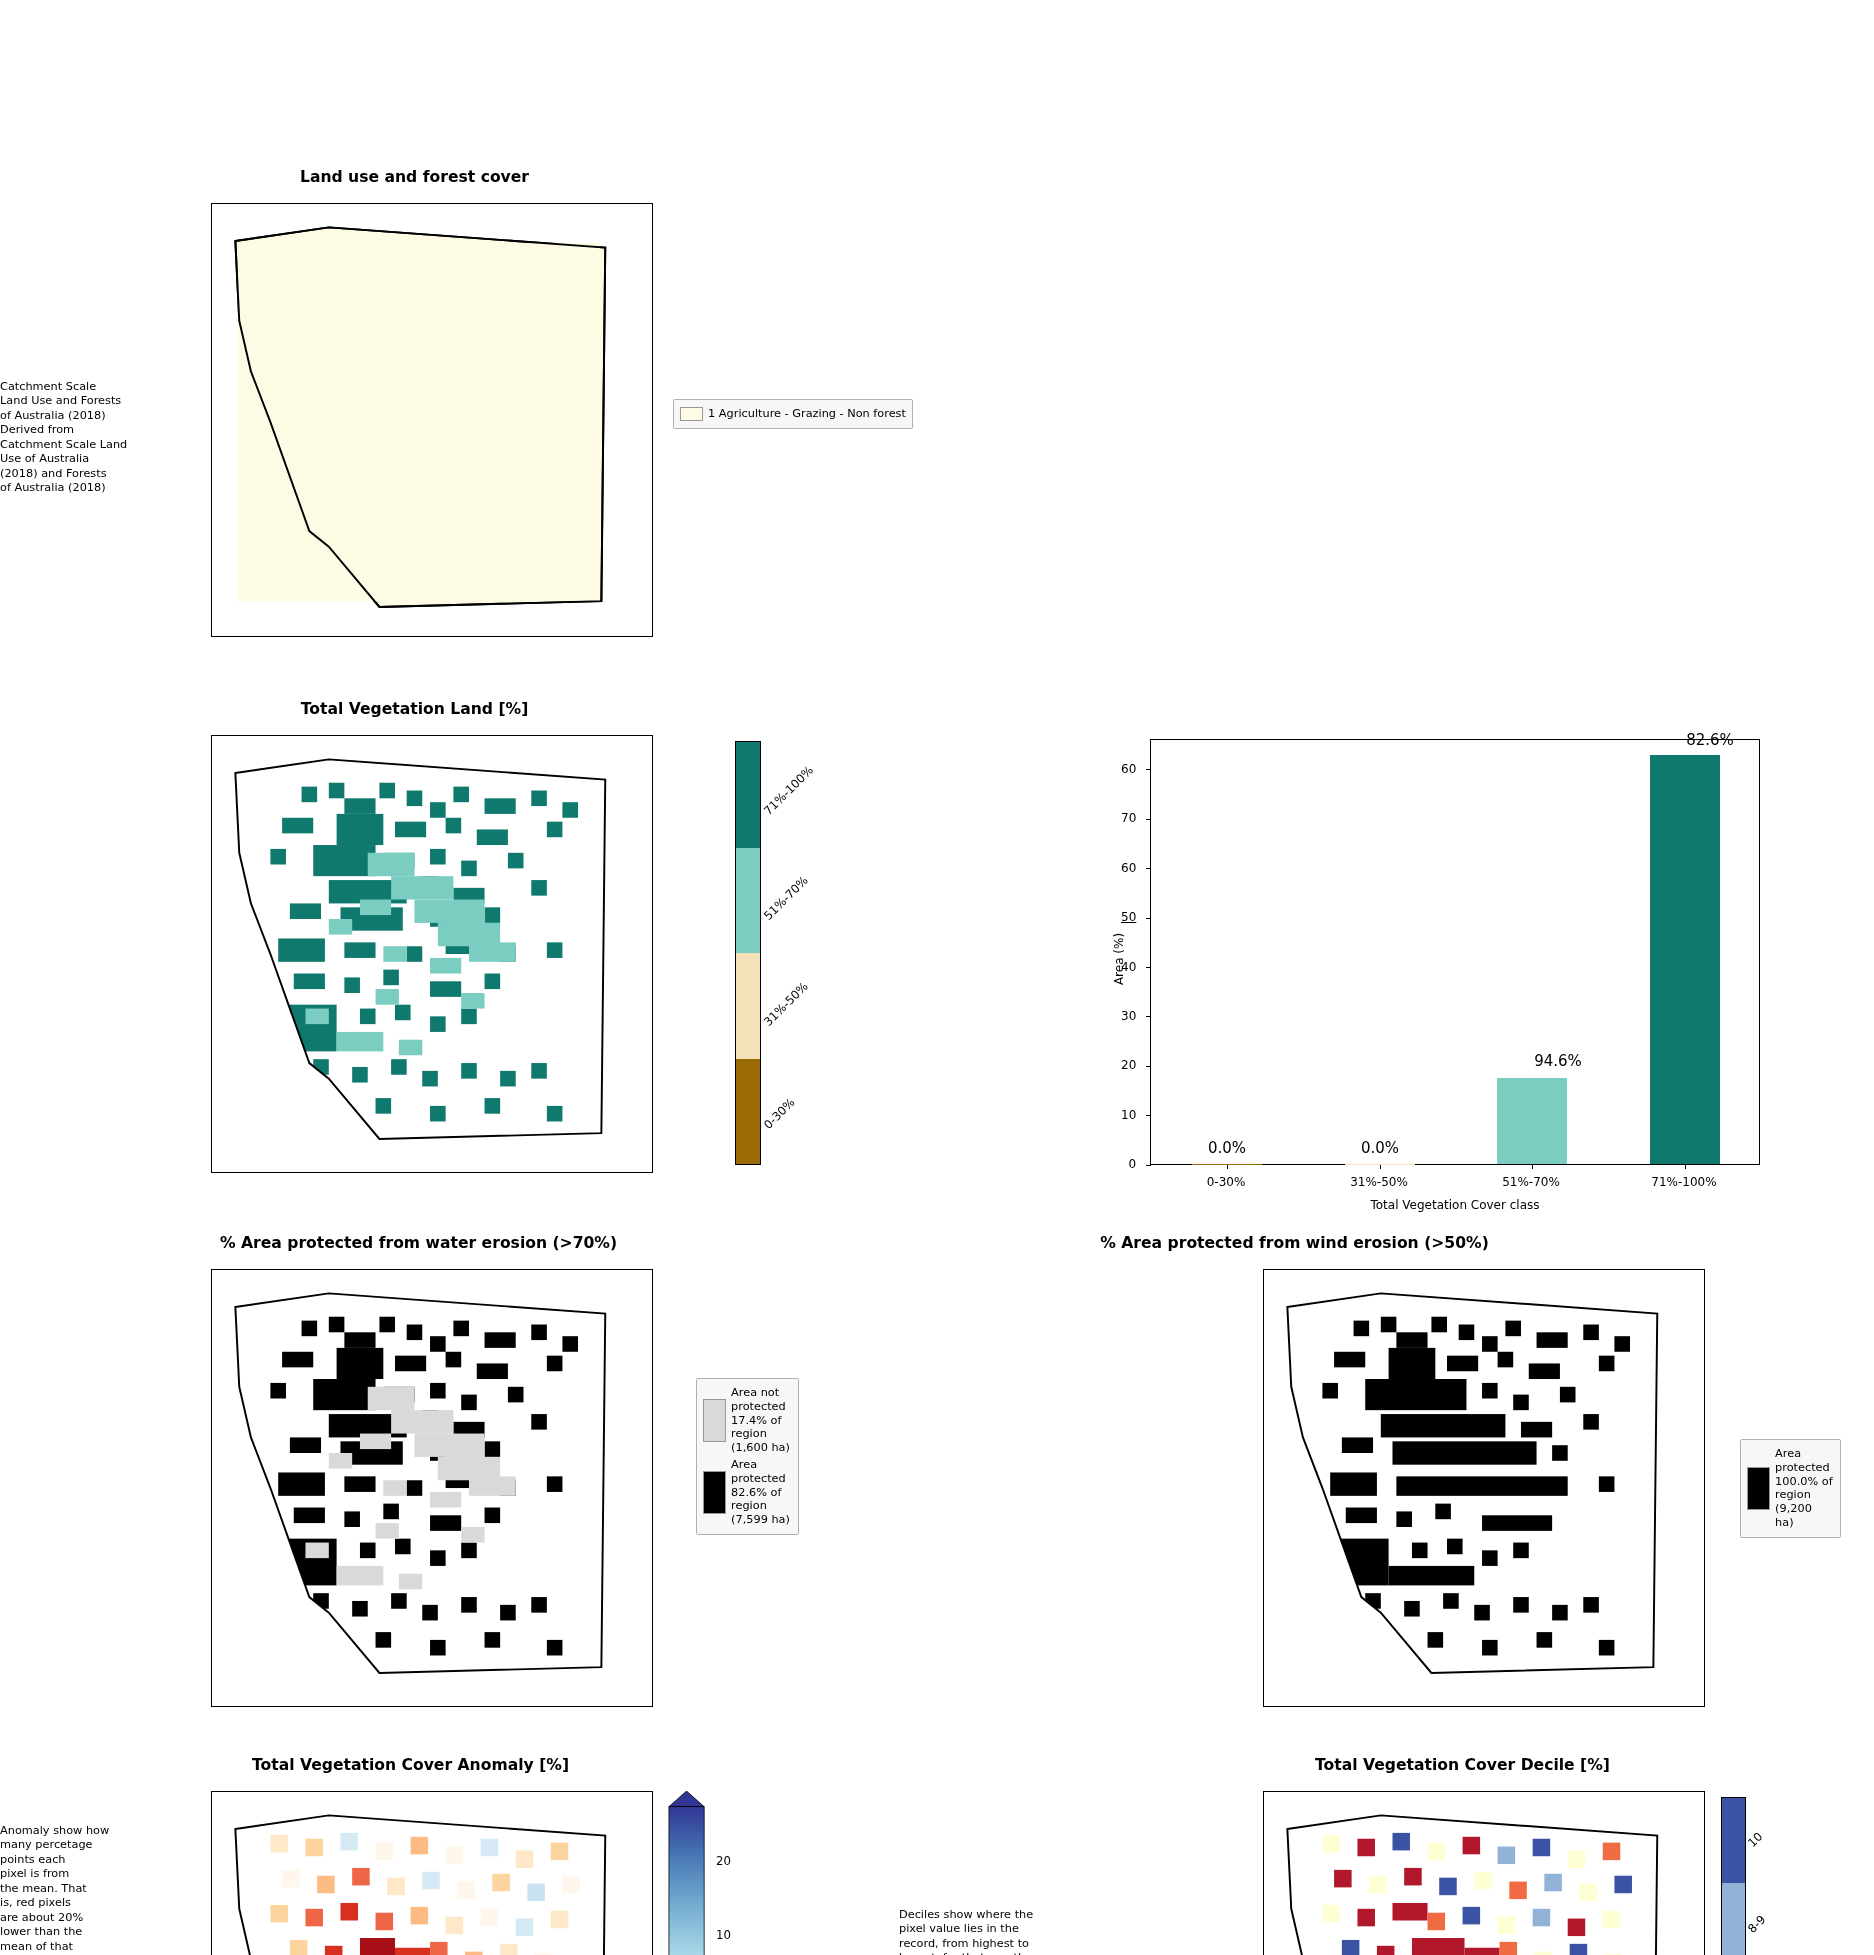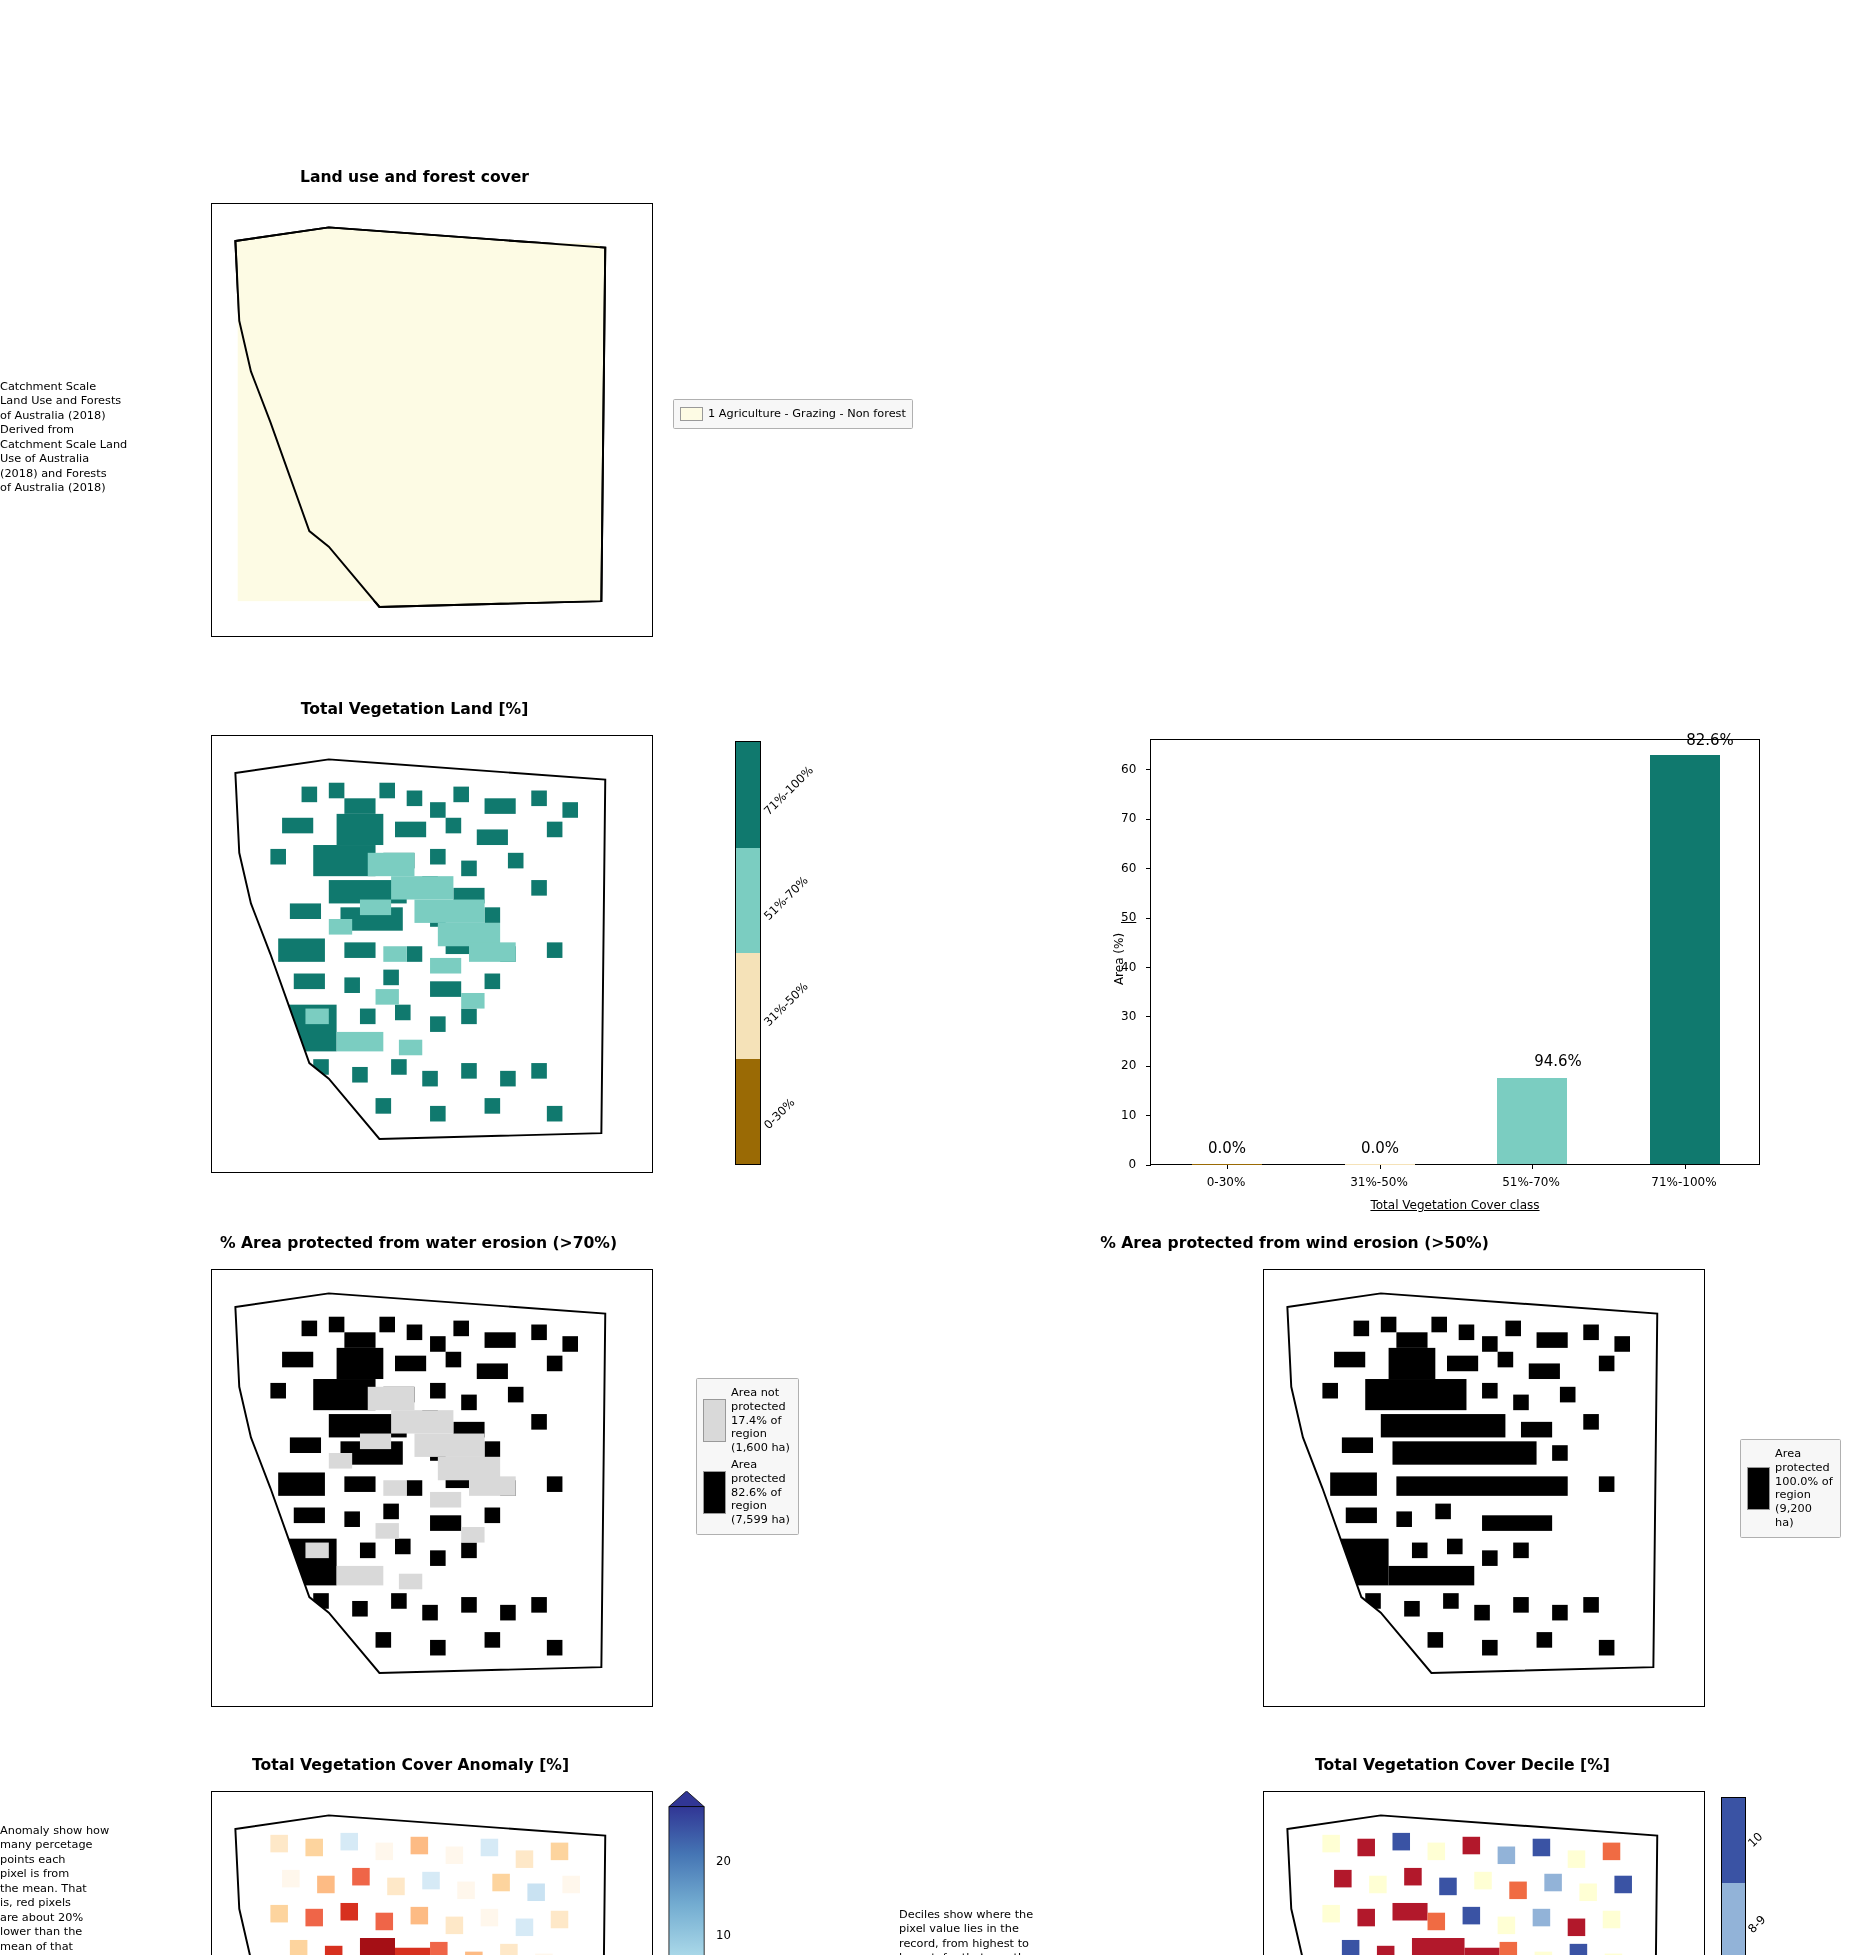--- a/index.html
+++ b/index.html
@@ -349,21 +349,21 @@
     <div class="ax-label" style="left:-29px; top:171px;text-decoration:underline;">50</div>
     <div class="ax-label" style="left:-29px; top:122px;">60</div>
     <div class="ax-label" style="left:-29px; top:72px;">70</div>
     <div class="ax-label" style="left:-29px; top:23px;">60</div>
 
     <div class="ax-label" style="left:41px; width:70px; text-align:center; top:436px;">0-30%</div>
     <div class="ax-label" style="left:190px; width:78px; text-align:center; top:436px;">31%-50%</div>
     <div class="ax-label" style="left:342px; width:78px; text-align:center; top:436px;">51%-70%</div>
     <div class="ax-label" style="left:493px; width:82px; text-align:center; top:436px;">71%-100%</div>
 
-    <div class="ax-title" style="left:0; width:610px; text-align:center; top:459px;text-decoration:underline;">Total Vegetation Cover class</div>
+    <div class="ax-title" style="left:0; width:610px; text-align:center; top:459px;">Total Vegetation Cover class</div>
     <div class="ax-title" style="left:-90px; top:213px; width:117px; text-align:center; transform:rotate(-90deg);">Area (%)</div>
   </div>
 
   <div class="abs panel-title" style="left:137px; top:1234px; width:563px;">% Area protected from water erosion (&gt;70%)</div>
 
   <div class="abs map-frame" id="map-water" style="left:211px; top:1269px; width:442px; height:438px;">
     <svg class="map-canvas" viewBox="0 0 1130 1120" preserveAspectRatio="none">
       <defs>
         <clipPath id="clipWat">
           <path d="M60,95 L300,60 L1010,112 L1000,1020 L430,1035 L300,880 L250,840 L200,700 L150,560 L100,430 L70,300 Z"></path>

